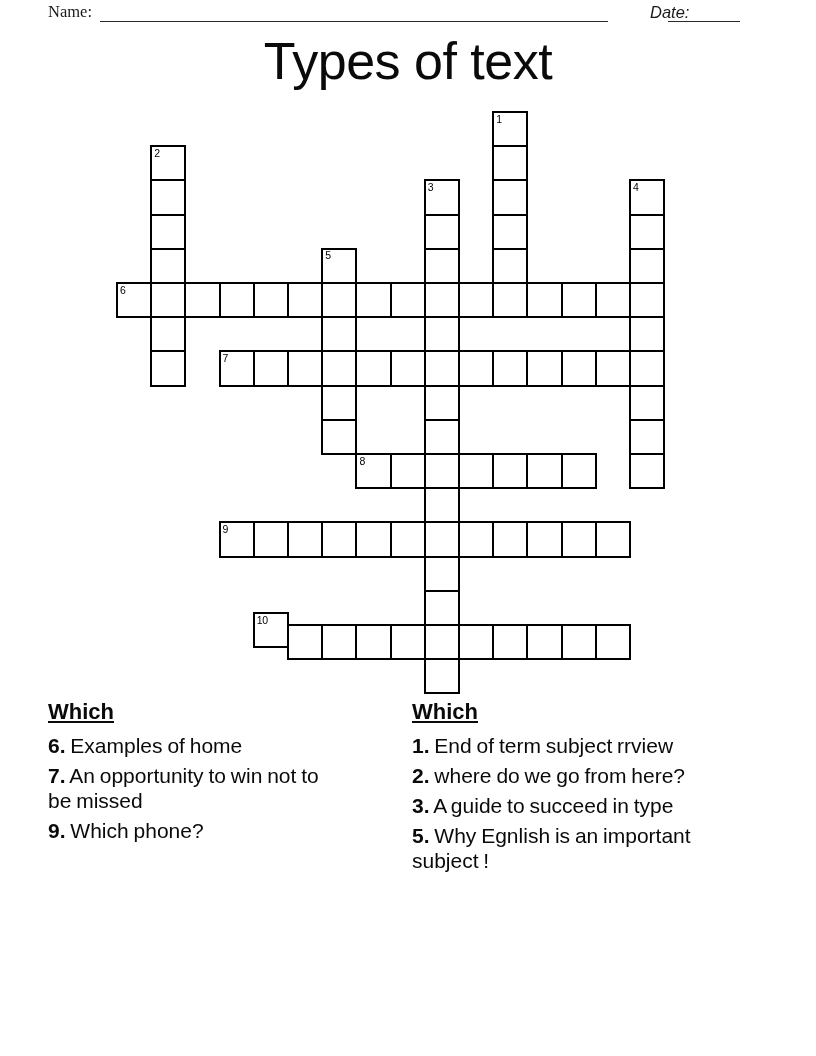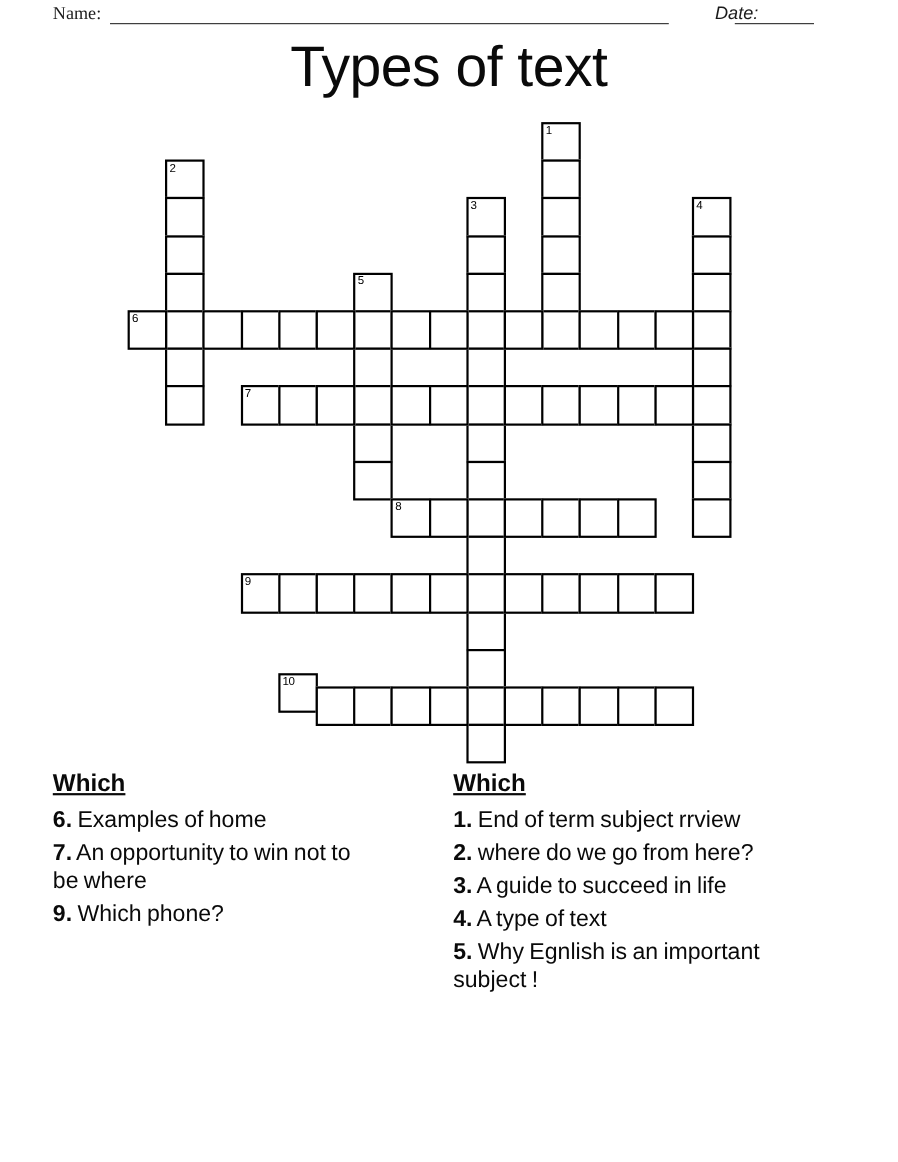--- a/index.html
+++ b/index.html
@@ -162,27 +162,26 @@
     <div class="cell" style="left: 376.2px; top: 513px; border-color: rgb(0, 0, 0); background: rgb(255, 255, 255);"></div>
     <div class="cell" style="left: 410.4px; top: 513px; border-color: rgb(0, 0, 0); background: rgb(255, 255, 255);"></div>
     <div class="cell" style="left: 444.6px; top: 513px; border-color: rgb(0, 0, 0); background: rgb(255, 255, 255);"></div>
     <div class="cell" style="left: 478.8px; top: 513px; border-color: rgb(0, 0, 0); background: rgb(255, 255, 255);"></div>
   </div>
 
 <div class="clues across-col">
   <h2>Which</h2>
   <div>
       <p class="clue"><b>6.</b><span> Examples of home</span></p>
-      <p class="clue"><b>7.</b><span> An opportunity to win not to be where</span></p>
+      <p class="clue"><b>7.</b><span> An opportunity to win not to be missed</span></p>
       <p class="clue"><b>9.</b><span> Which phone?</span></p>
     </div>
 </div>
 
 <div class="clues down-col">
   <h2>Which</h2>
   <div>
       <p class="clue"><b>1.</b><span> End of term subject rrview</span></p>
       <p class="clue"><b>2.</b><span> where do we go from here?</span></p>
-      <p class="clue"><b>3.</b><span> A guide to succeed in life</span></p>
-      <p class="clue"><b>4.</b><span> A type of text</span></p>
+      <p class="clue"><b>3.</b><span> A guide to succeed in type</span></p>
       <p class="clue"><b>5.</b><span> Why Egnlish is an important subject !</span></p>
     </div>
 </div>
 
 </body></html>

